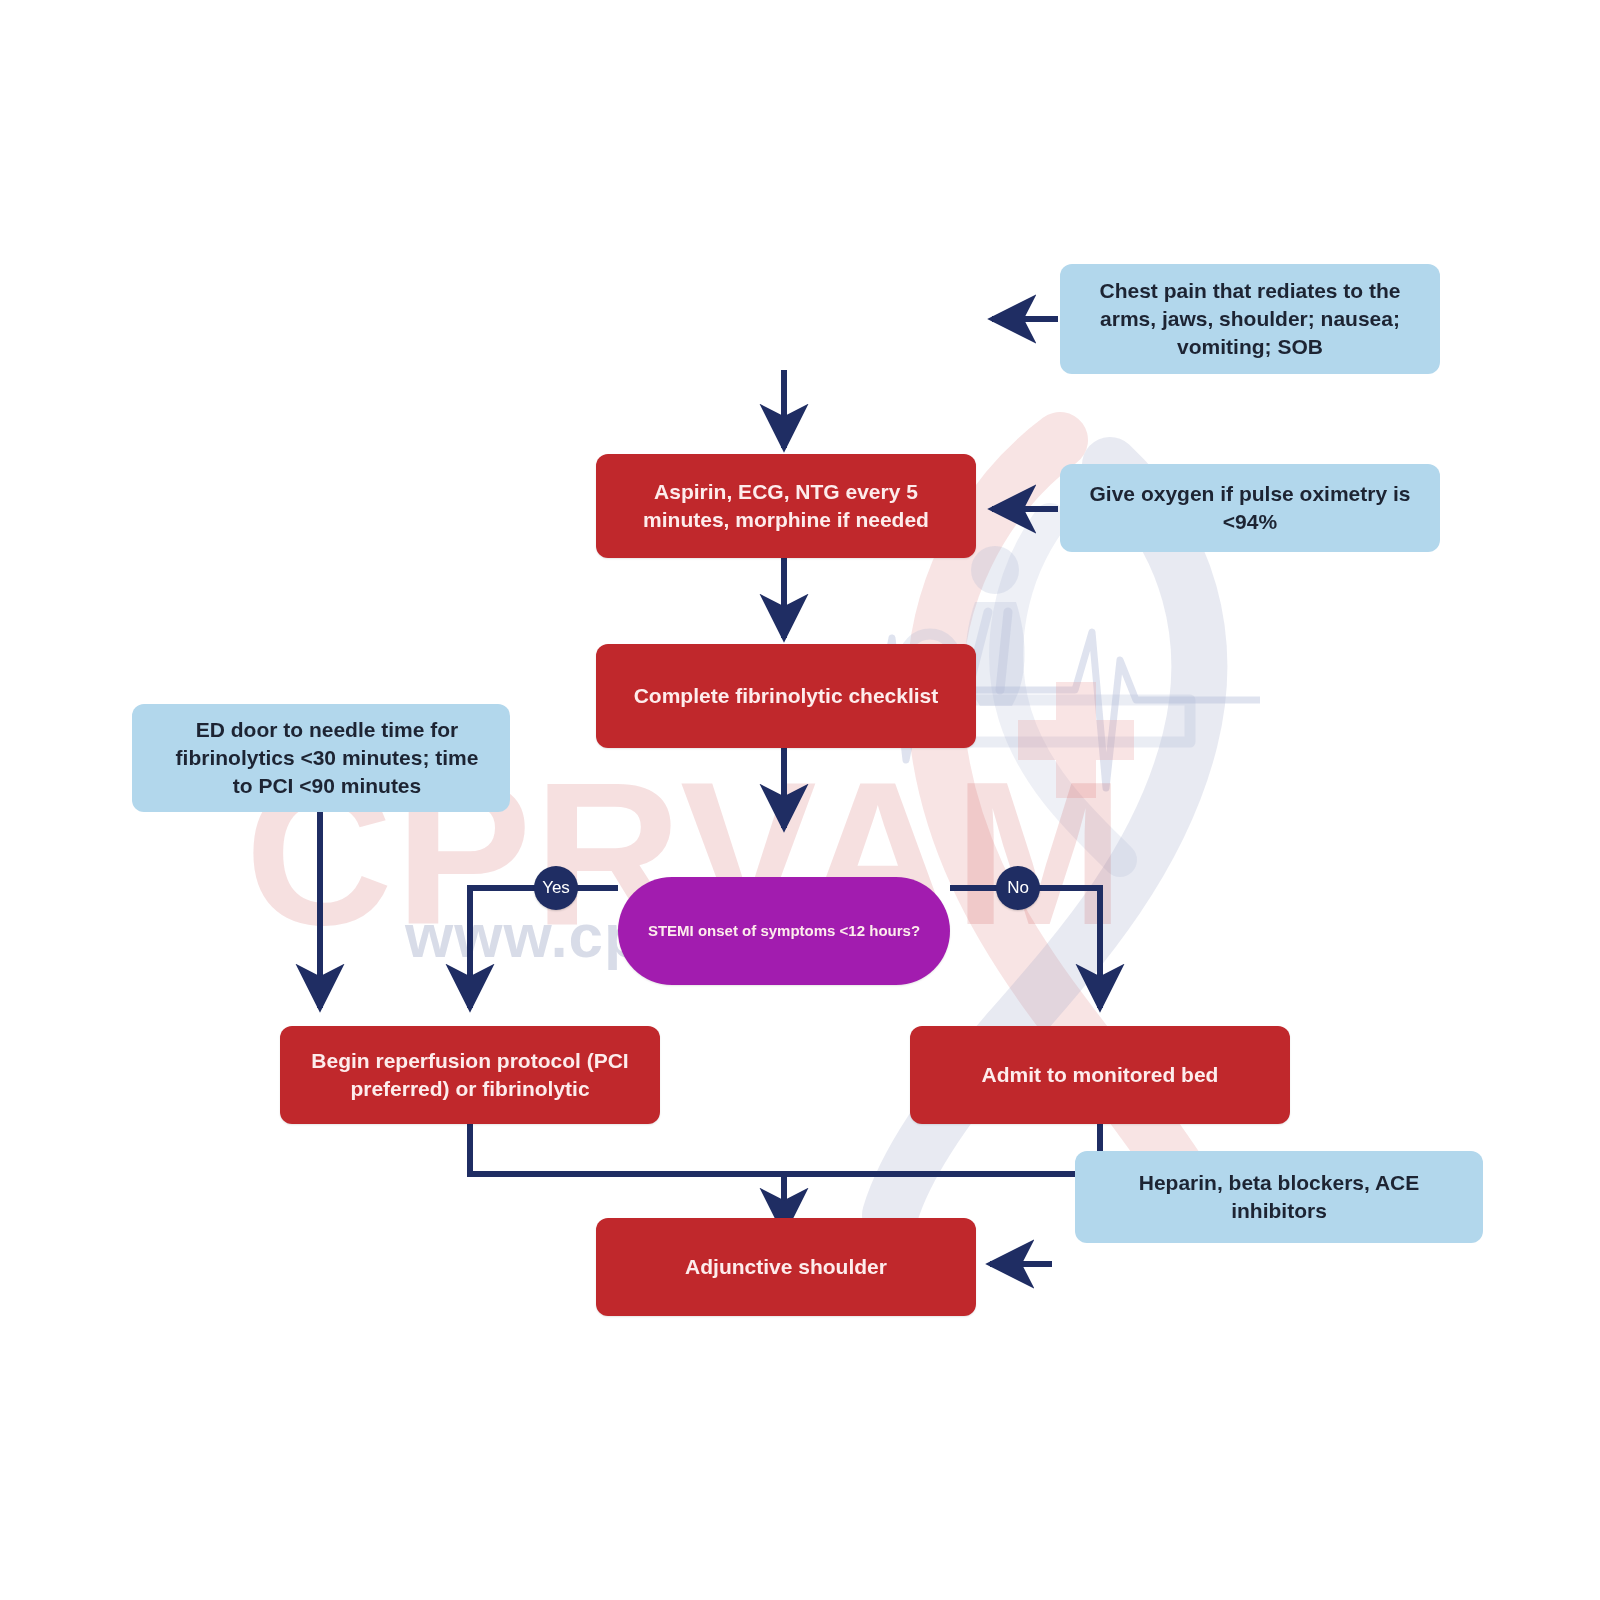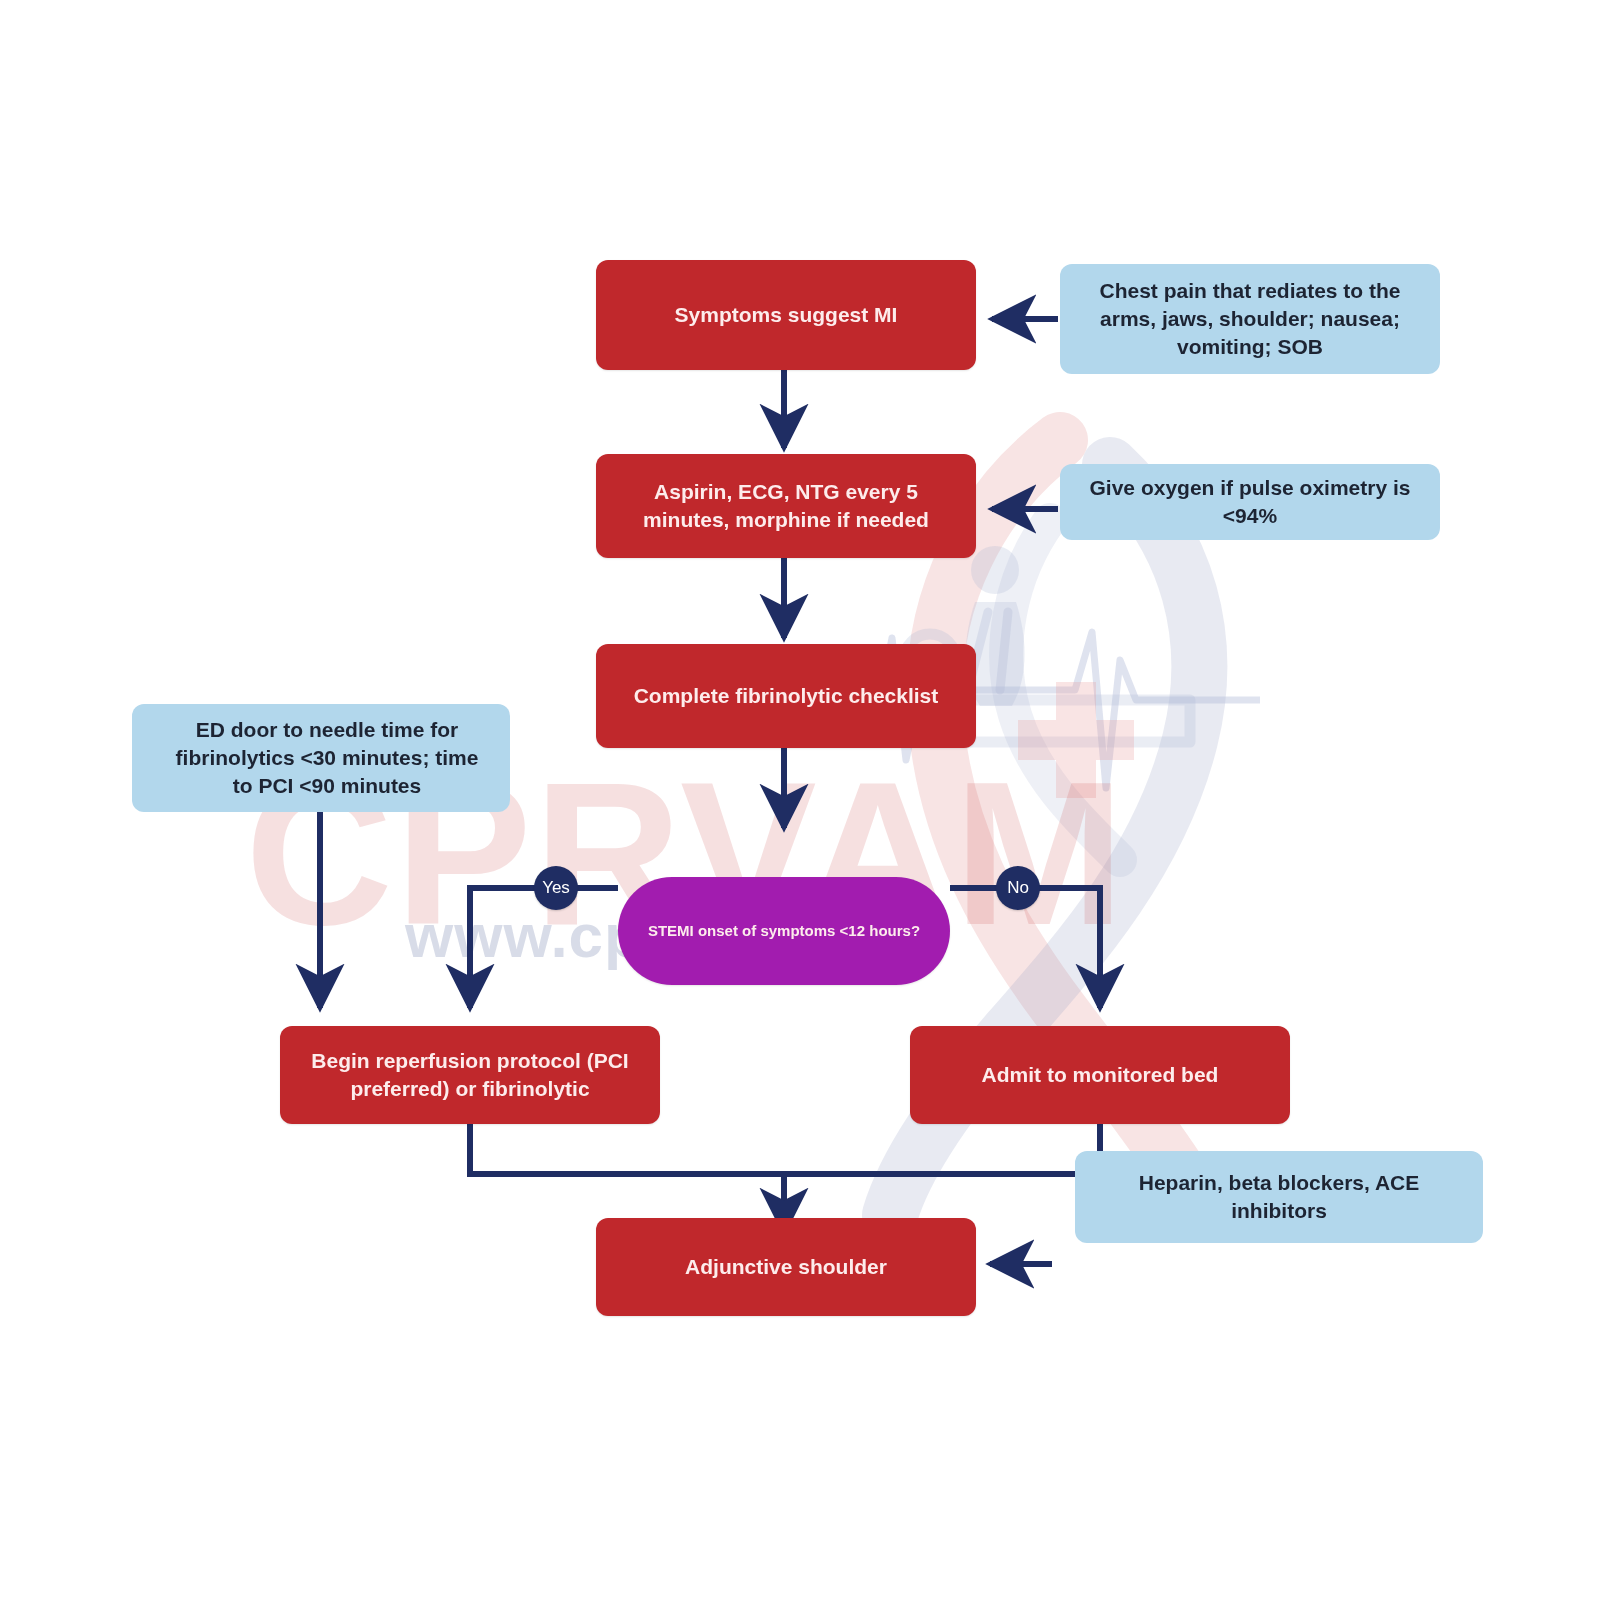--- a/index.html
+++ b/index.html
@@ -183,33 +183,30 @@
 
       <path d="M470 1124 L470 1174 L1100 1174 L1100 1124 M784 1174 L784 1230"></path>
       <line x1="784" y1="1174" x2="784" y2="1232" marker-end="url(#arrow)"></line>
 
       <line x1="1052" y1="1264" x2="990" y2="1264" marker-end="url(#arrow)"></line>
     </g>
   </svg>
 
   <div id="node-layer">
 
-    <div class="node node-process" style="left:596px; top:260px; width:380px; height:110px;">
-      <span>Symptoms suggest MI</span>
-    </div>
 
     <div class="node node-note" style="left:1060px; top:264px; width:380px; height:110px;">
       <span>Chest pain that rediates to the arms, jaws, shoulder; nausea; vomiting; SOB</span>
     </div>
 
     <div class="node node-process" style="left:596px; top:454px; width:380px; height:104px;">
       <span>Aspirin, ECG, NTG every 5 minutes, morphine if needed</span>
     </div>
 
-    <div class="node node-note" style="left:1060px; top:464px; width:380px; height:76px;">
+    <div class="node node-note" style="left:1060px; top:464px; width:380px; height:88px;">
       <span>Give oxygen if pulse oximetry is &lt;94%</span>
     </div>
 
     <div class="node node-process" style="left:596px; top:644px; width:380px; height:104px;">
       <span>Complete fibrinolytic checklist</span>
     </div>
 
     <div class="node node-note" style="left:132px; top:704px; width:378px; height:108px;padding-left:32px;">
       <span>ED door to needle time for fibrinolytics &lt;30 minutes; time to PCI &lt;90 minutes</span>
     </div>

